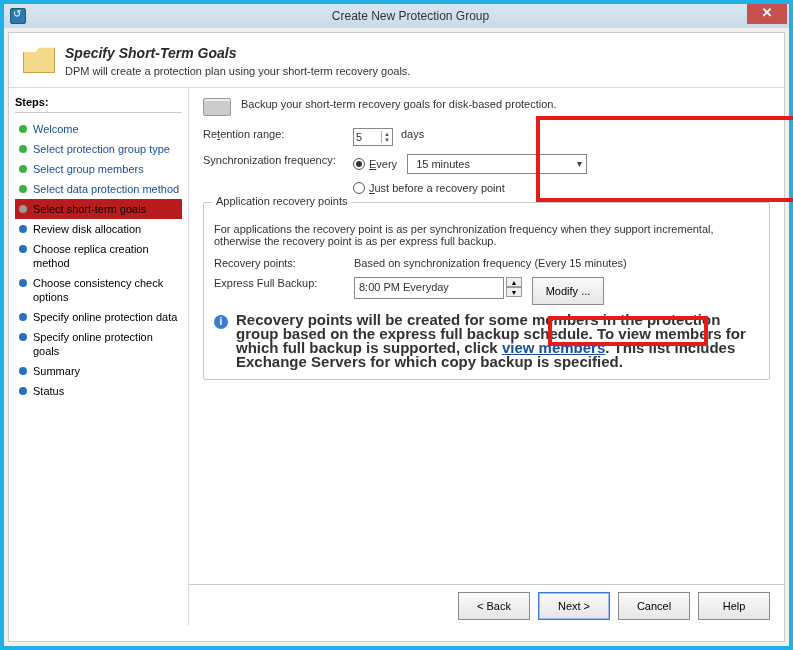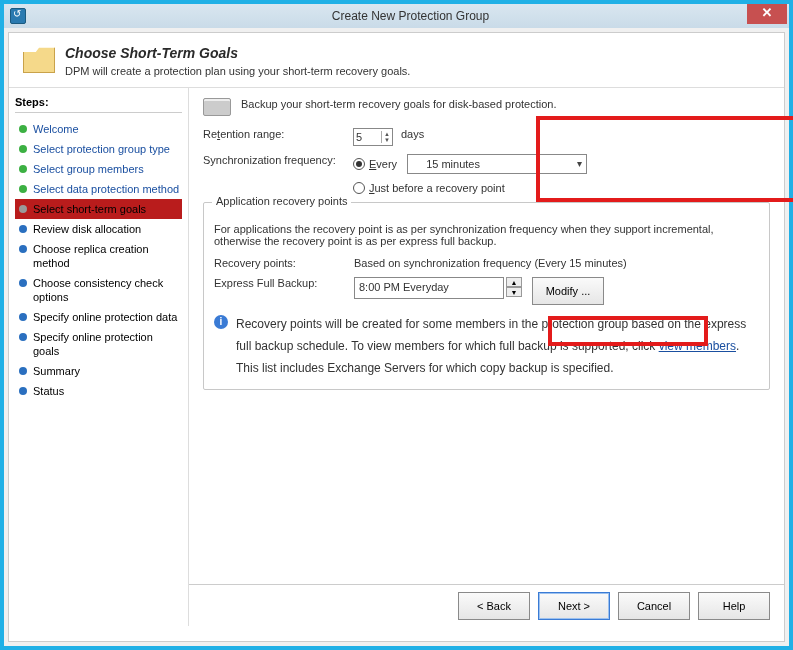--- a/index.html
+++ b/index.html
@@ -29,52 +29,52 @@
   .disk-row { display:flex; align-items:flex-start; margin-bottom:12px; }
   .disk-icon { width:28px; height:18px; background:#ccc; border:1px solid #999; border-radius:2px; margin-right:10px; box-shadow:inset 0 2px 0 #eee;}
   .group-box { border:1px solid #c8c8c8; border-radius:2px; padding:20px 10px 10px 10px; position:relative; margin-top:8px;}
   .group-box .legend { position:absolute; top:-8px; left:8px; background:#fff; padding:0 4px; font-size:11px;}
   .row { display:flex; margin-bottom:8px; }
   .label-col { width:140px; }
   .spinner { width:40px; height:18px; border:1px solid #888; background:#fff; display:flex; align-items:center; justify-content:space-between; padding:0 2px; font-size:11px;}
   .spinarrows { display:flex; flex-direction:column; font-size:6px; line-height:6px; color:#555; border-left:1px solid #aaa; padding-left:2px;}
   .radio { width:12px;height:12px;border:1px solid #555;border-radius:50%;display:inline-flex;align-items:center;justify-content:center;margin-right:4px;vertical-align:middle;}
   .radio.sel::after{content:"";width:6px;height:6px;background:#333;border-radius:50%;}
-  .combo { width:180px; height:20px; border:1px solid #888; background:#fff; display:flex; align-items:center; padding:0 18px; font-size:11px; position:relative;}
+  .combo { width:180px; height:20px; border:1px solid #888; background:#fff; display:flex; align-items:center; padding:0 8px; font-size:11px; position:relative;}
   .combo .chev { position:absolute; right:4px; top:3px; font-size:10px; color:#444;}
   .red-box1 { position:absolute; border:4px solid #e31b1b; left:347px; top:28px; width:270px; height:86px; pointer-events:none;}
   .red-box2 { position:absolute; border:4px solid #e31b1b; left:359px; top:228px; width:160px; height:30px; pointer-events:none;}
   .listbox { width:150px; height:22px; border:1px solid #888; background:#fff; padding:3px 4px; font-size:11px; overflow:hidden;}
   .udarrows { display:inline-flex; flex-direction:column; margin-left:2px;}
   .udarrows button{ width:16px;height:10px;font-size:7px;line-height:7px;padding:0;border:1px solid #999;background:#eee;}
   .btn { height:28px; min-width:72px; border:1px solid #8a8a8a; background:linear-gradient(#fafafa,#e6e6e6); font-size:11px; padding:0 8px; cursor:default;}
   .btn.default { border:1px solid #3a7bd5; box-shadow:0 0 0 1px #9cc1ef inset;}
   .info-icon { width:14px;height:14px;border-radius:50%;background:#3a7bd5;color:#fff;font-size:10px;font-weight:bold;text-align:center;line-height:14px;flex-shrink:0;margin-right:8px;margin-top:2px;}
-  .info-text { font-size:12px; line-height:22px;}
+  .info-text { font-size:15px; line-height:14px;font-weight:bold;}
   .link { color:#1a4fa0; text-decoration:underline; cursor:pointer;}
   .bottom-bar { position:absolute; left:0; right:0; bottom:0; height:42px; border-top:1px solid #ccc; display:flex; align-items:center; justify-content:flex-end; gap:8px; padding:0 14px;}
   u.ak { text-decoration:underline; }
 </style>
 </head>
 <body>
 
 <div class="outer-border">
 
   <div class="title-bar">
     <div class="title-icon"></div>
     <div class="title-text">Create New Protection Group</div>
     <div class="close-btn">✕</div>
   </div>
 
   <div class="content-area">
 
     <div class="header">
       <div class="header-icon"></div>
       <div>
-        <div class="header-title">Choose Short-Term Goals</div>
+        <div class="header-title">Specify Short-Term Goals</div>
         <div class="header-sub">DPM will create a protection plan using your short-term recovery goals.</div>
       </div>
     </div>
 
     <div class="body">
 
       <div class="steps-pane">
         <div class="steps-title">Steps:</div>
 
         <div class="step">

